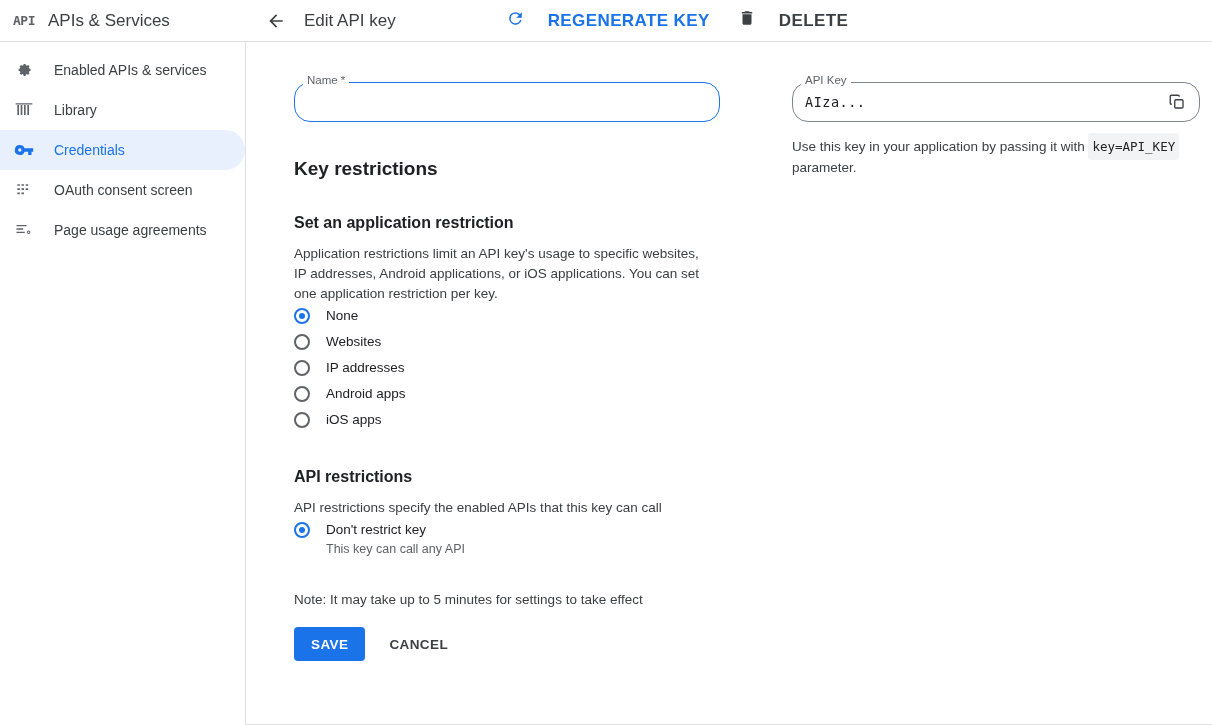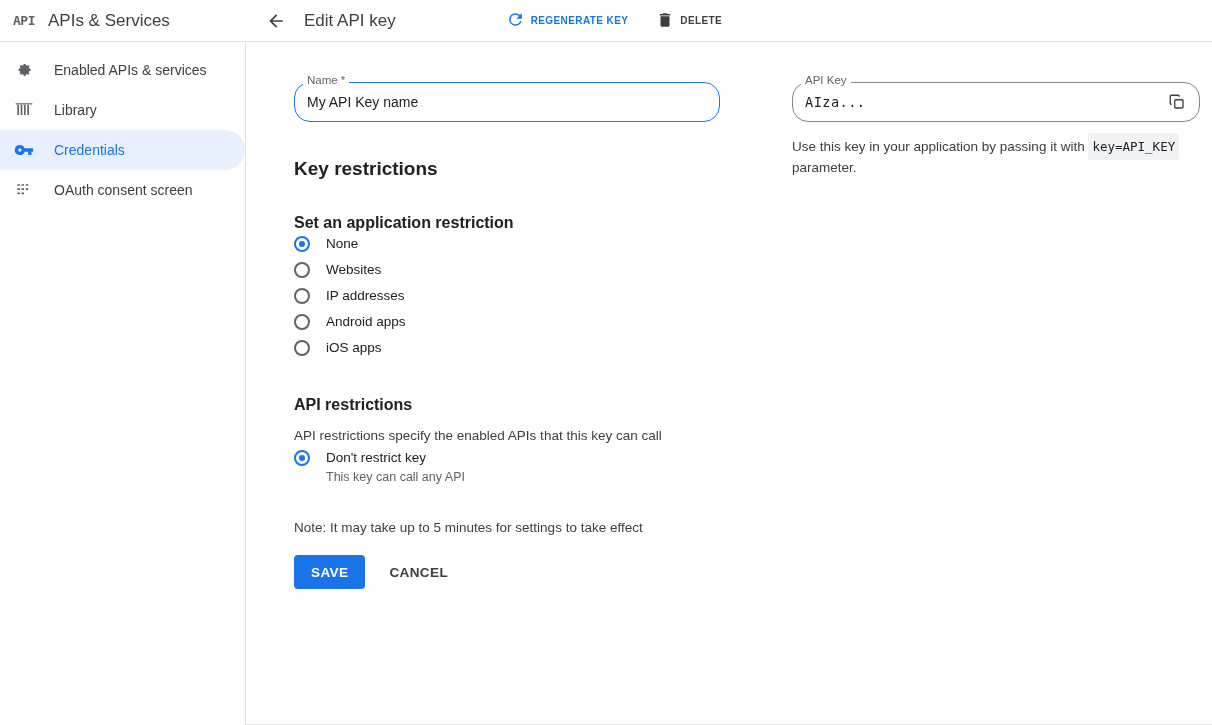--- a/index.html
+++ b/index.html
@@ -80,26 +80,26 @@
   }
   .topbar-actions {
     display: flex;
     align-items: center;
     margin-left: 100px;
     gap: 8px;
   }
   .action-btn {
     display: flex;
     align-items: center;
-    gap: 6px;
+    gap: 23px;
     height: 32px;
     padding: 0 10px;
     border-radius: 4px;
     color: #1a73e8;
-    font-size: 10px;
+    font-size: 17px;
     font-weight: 600;
     letter-spacing: .4px;
     cursor: pointer;
     background: none;
     border: none;
     font-family: "Liberation Sans", sans-serif;
   }
   .action-btn.dark { color: #3c4043; }
 
   
@@ -408,36 +408,44 @@
 
       <div class="nav-item">
         <span class="nav-icon">
           <svg width="20" height="20" viewBox="0 0 24 24" fill="currentColor">
               <path d="M4 5h3v2H4zM9 5h3v2H9zM14 5h3v2h-3zM4 10h3v2H4zM9 10h3v2H9zM14 10h3v2h-3zM4 15h3v2H4zM9 15h3v2H9z"></path>
             </svg>
         </span>
         <span class="nav-label">OAuth consent screen</span>
       </div>
 
+      <div class="nav-item">
+        <span class="nav-icon">
+          <svg width="20" height="20" viewBox="0 0 24 24" fill="currentColor">
+              <path d="M3 6h12v1.6H3zM3 10h8v1.6H3zM3 14h10v1.6H3zM17.5 12.5a2.2 2.2 0 1 0 0 4.4 2.2 2.2 0 0 0 0-4.4zm0 1.2a1 1 0 1 1 0 2 1 1 0 0 1 0-2z"></path>
+            </svg>
+        </span>
+        <span class="nav-label">Page usage agreements</span>
+      </div>
 
     </div>
 
     <div class="content">
       <div class="content-inner">
 
         <div class="col-left">
 
           <div class="field focused">
             <span class="field-label">Name *</span>
-            <input class="field-value" type="text" value="My API Key name" style="">
           </div>
 
           <h2 class="section-title">Key restrictions</h2>
 
           <h3 class="sub-title">Set an application restriction</h3>
+          <div class="desc">Application restrictions limit an API key's usage to specific websites, IP addresses, Android applications, or iOS applications. You can set one application restriction per key.</div>
 
           <div class="radio-group">
             <div class="radio-row">
               <span class="radio checked"></span>
               <span class="radio-label">None</span>
             </div>
             <div class="radio-row">
               <span class="radio"></span>
               <span class="radio-label">Websites</span>
             </div>

